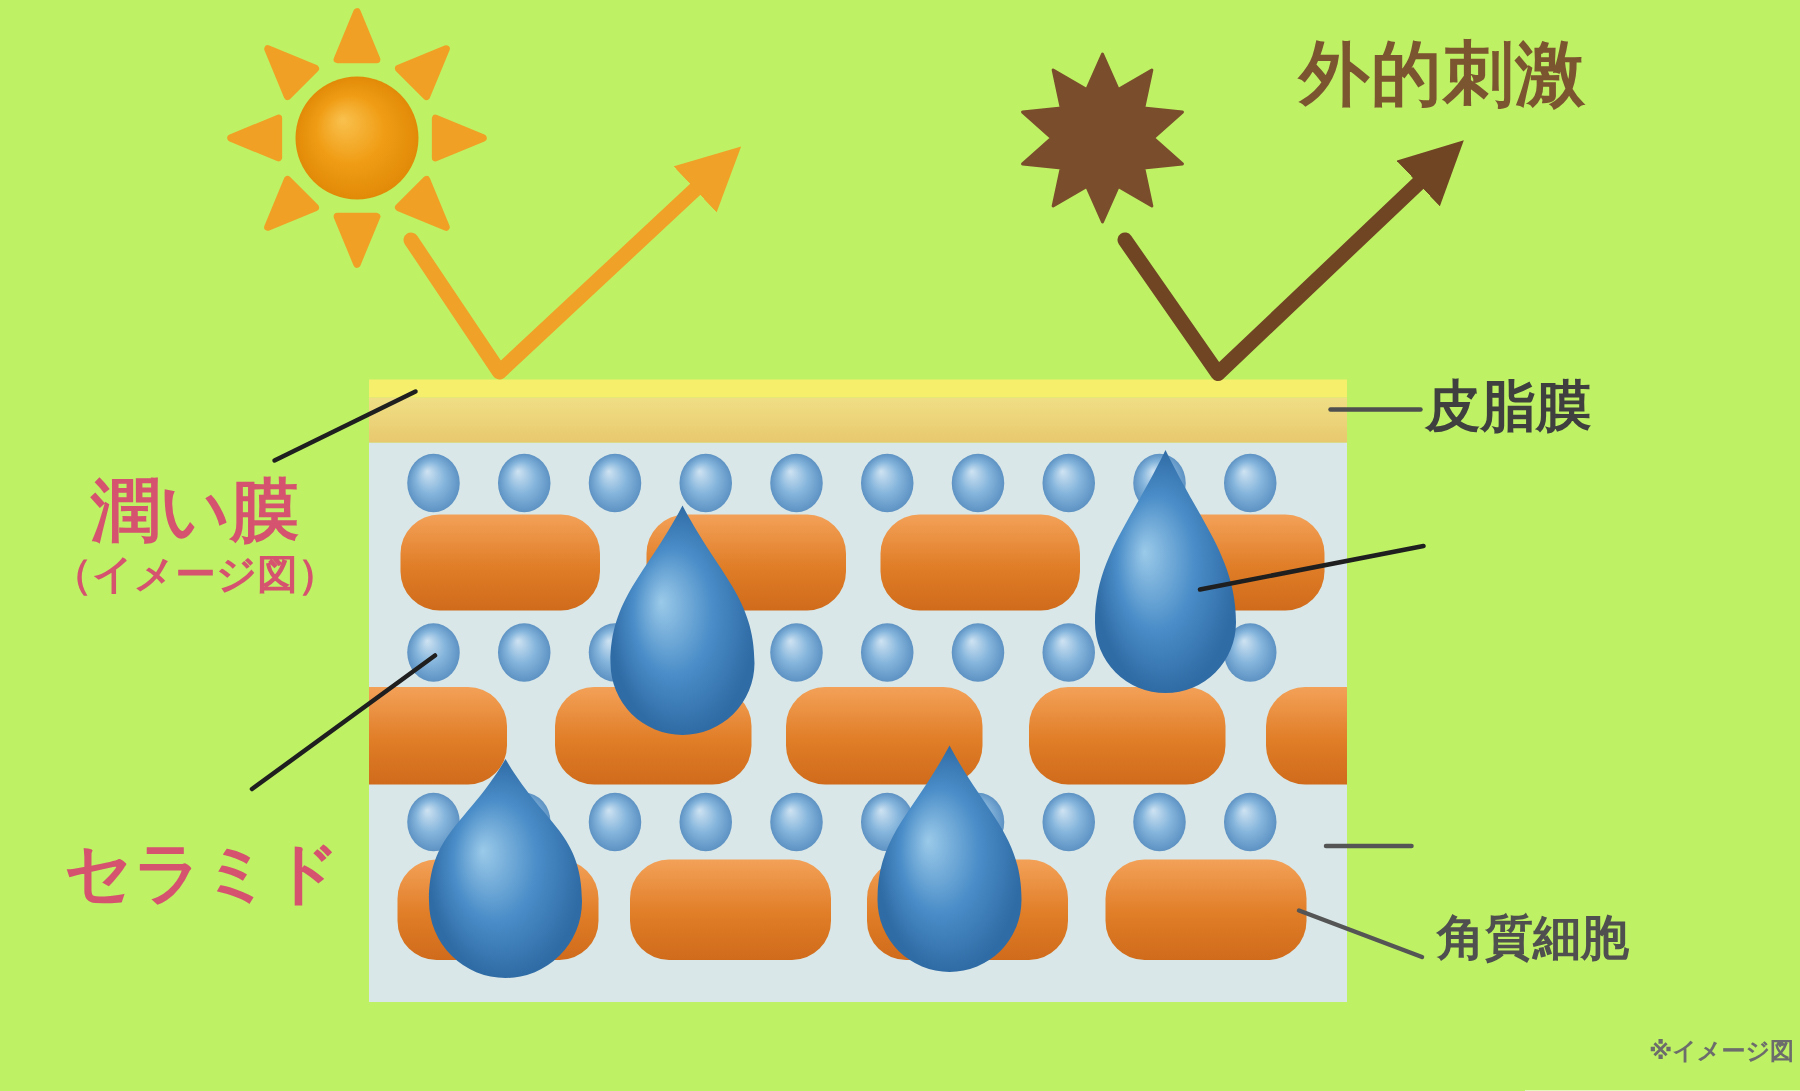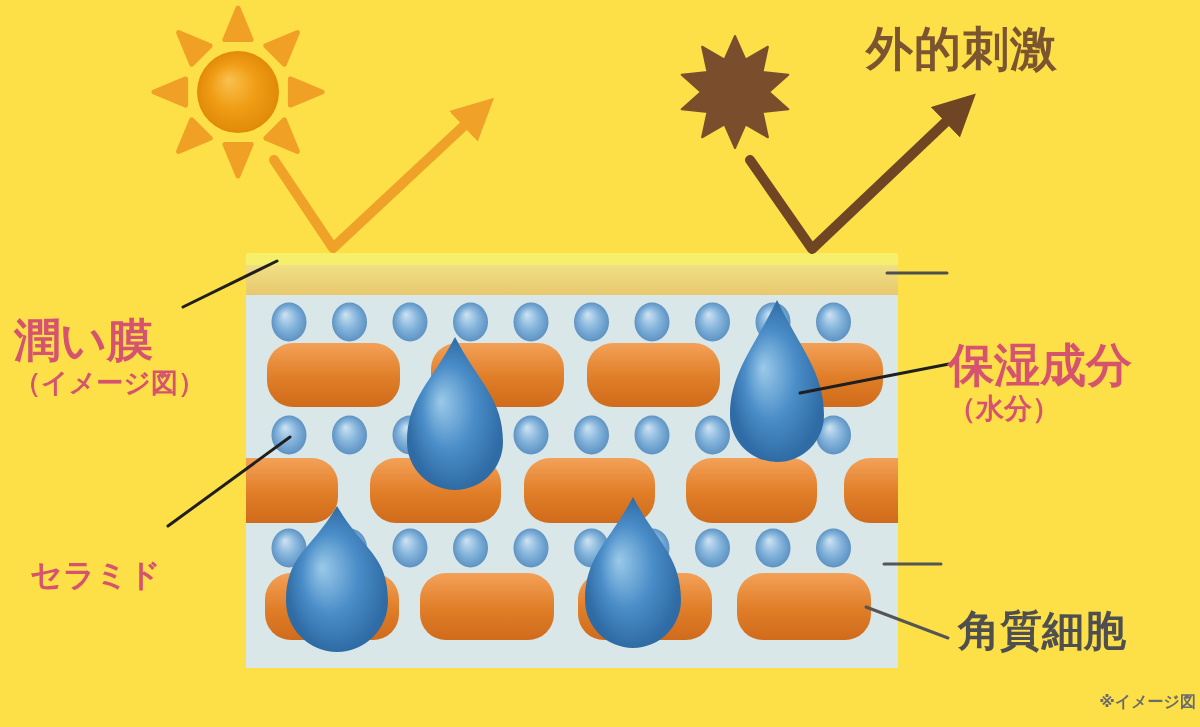--- a/index.html
+++ b/index.html
@@ -1,38 +1,38 @@
 <!DOCTYPE html>
 <html><head>
 <meta charset="utf-8">
 <style>
   html,body{margin:0;padding:0;background:#ffffff;}
   .stage{
-    position:relative;width:1200px;height:727px;background:#fde047;overflow:hidden;
+    position:relative;width:1200px;height:727px;background:#bef264;overflow:hidden;
     font-family:"Liberation Sans","DejaVu Sans",sans-serif;
   }
   .stage svg{position:absolute;left:0;top:0;}
   .lbl{position:absolute;font-weight:bold;line-height:1.08;white-space:nowrap;}
-  .lbl.center{white-space:normal;}
+  .lbl.center{text-align:center;white-space:normal;}
   .pink{color:#d5536f;}
   .brown{color:#7b5430;}
   .dark{color:#3f3f3f;}
   .gray{color:#4f4f4f;}
   .note{color:#6c6c6c;}
   #lbl-ext{left:866px;top:24px;font-size:47px;letter-spacing:1px;}
   #blk-moist{left:14px;top:316px;width:232px;}
   #blk-moist .l1{font-size:46px;}
   #blk-moist .l2{font-size:27px;margin-top:3px;}
-  #lbl-ceramide{left:30px;top:558px;width:210px;font-size:32px;}
+  #lbl-ceramide{left:30px;top:558px;width:210px;font-size:45px;}
   #lbl-sebum{left:950px;top:251px;font-size:37px;}
   #blk-hoshitsu{left:948px;top:341px;width:206px;}
   #blk-hoshitsu .l1{font-size:46px;}
   #blk-hoshitsu .l2{font-size:28px;margin-top:3px;}
   #lbl-lipids{left:958px;top:546px;font-size:35px;}
-  #lbl-kaku{left:958px;top:608px;font-size:42px;}
+  #lbl-kaku{left:958px;top:608px;font-size:32px;}
   #lbl-note{right:4px;top:693px;font-size:16px;}
 </style>
 </head>
 <body>
 
 <div class="stage">
 
   <svg id="illustration" width="1200" height="727" viewBox="0 0 1200 727">
       <defs>
         <radialGradient id="gSun" fx="0.38" fy="0.35">
@@ -147,23 +147,20 @@
 
   <div class="lbl brown" id="lbl-ext">外的刺激</div>
 
   <div class="lbl pink center" id="blk-moist">
     <div class="l1">潤い膜</div>
     <div class="l2">（イメージ図）</div>
   </div>
 
   <div class="lbl pink center" id="lbl-ceramide">セラミド</div>
 
+  <div class="lbl dark" id="lbl-sebum">皮脂膜</div>
 
-  <div class="lbl pink center" id="blk-hoshitsu">
-    <div class="l1">保湿成分</div>
-    <div class="l2">（水分）</div>
-  </div>
 
 
   <div class="lbl gray" id="lbl-kaku">角質細胞</div>
 
   <div class="lbl note" id="lbl-note">※イメージ図</div>
 </div>
 
 </body></html>

